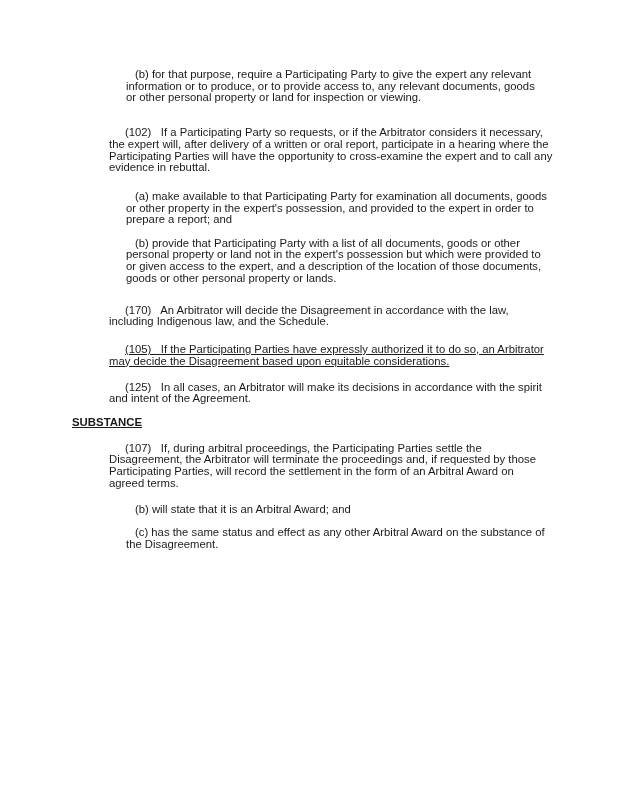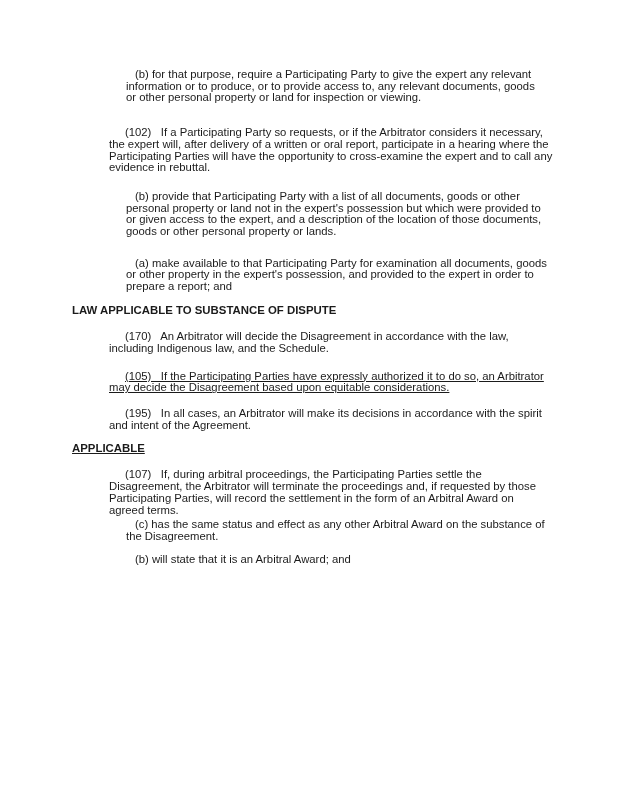--- a/index.html
+++ b/index.html
@@ -36,67 +36,66 @@
   }
   .heading {
     margin-left: 72px;
     font-weight: bold;
     font-size: 11.4px;
   }
   .mb14 { margin-bottom: 14.3px; text-decoration: underline; }
   .mb15 { margin-bottom: 15px; }
   .mb16 { margin-bottom: 16px; }
   .mb17 { margin-bottom: 17px; }
-  .mb19 { margin-bottom: 3px; }
+  .mb19 { margin-bottom: 14px; }
   .mb20 { margin-bottom: 20px; }
   .mb23 { margin-bottom: 23px; }
 </style>
 </head>
 <body>
 
 <div class="page">
 
   <div class="block subpara mb23">(b) for that purpose, require a Participating Party to give the expert any relevant
 information or to produce, or to provide access to, any relevant documents, goods
 or other personal property or land for inspection or viewing.</div>
 
 
   <div class="block para mb17">(102)   If a Participating Party so requests, or if the Arbitrator considers it necessary,
 the expert will, after delivery of a written or oral report, participate in a hearing where the
 Participating Parties will have the opportunity to cross-examine the expert and to call any
 evidence in rebuttal.</div>
 
 
+  <div class="block subpara">(a) make available to that Participating Party for examination all documents, goods
+or other property in the expert's possession, and provided to the expert in order to
+prepare a report; and</div>
+
   <div class="block subpara mb20">(b) provide that Participating Party with a list of all documents, goods or other
 personal property or land not in the expert's possession but which were provided to
 or given access to the expert, and a description of the location of those documents,
 goods or other personal property or lands.</div>
 
-  <div class="block subpara">(a) make available to that Participating Party for examination all documents, goods
-or other property in the expert's possession, and provided to the expert in order to
-prepare a report; and</div>
-
-  <h2 class="block heading mb15">LAW APPLICABLE TO SUBSTANCE OF DISPUTE</h2>
 
   <div class="block para mb16">(170)   An Arbitrator will decide the Disagreement in accordance with the law,
 including Indigenous law, and the Schedule.</div>
 
   <div class="block para mb14">(105)   If the Participating Parties have expressly authorized it to do so, an Arbitrator
 may decide the Disagreement based upon equitable considerations.</div>
 
-  <div class="block para">(195)   In all cases, an Arbitrator will make its decisions in accordance with the spirit
+  <div class="block para">(125)   In all cases, an Arbitrator will make its decisions in accordance with the spirit
 and intent of the Agreement.</div>
 
-  <h2 class="block heading mb14">APPLICABLE</h2>
+  <h2 class="block heading mb14">SUBSTANCE</h2>
 
   <div class="block para mb19">(107)   If, during arbitral proceedings, the Participating Parties settle the
 Disagreement, the Arbitrator will terminate the proceedings and, if requested by those
 Participating Parties, will record the settlement in the form of an Arbitral Award on
 agreed terms.</div>
 
 
 
+  <div class="block subpara">(b) will state that it is an Arbitral Award; and</div>
+
   <div class="block subpara">(c) has the same status and effect as any other Arbitral Award on the substance of
 the Disagreement.</div>
-
-  <div class="block subpara">(b) will state that it is an Arbitral Award; and</div>
 
 </div>
 
 </body></html>

